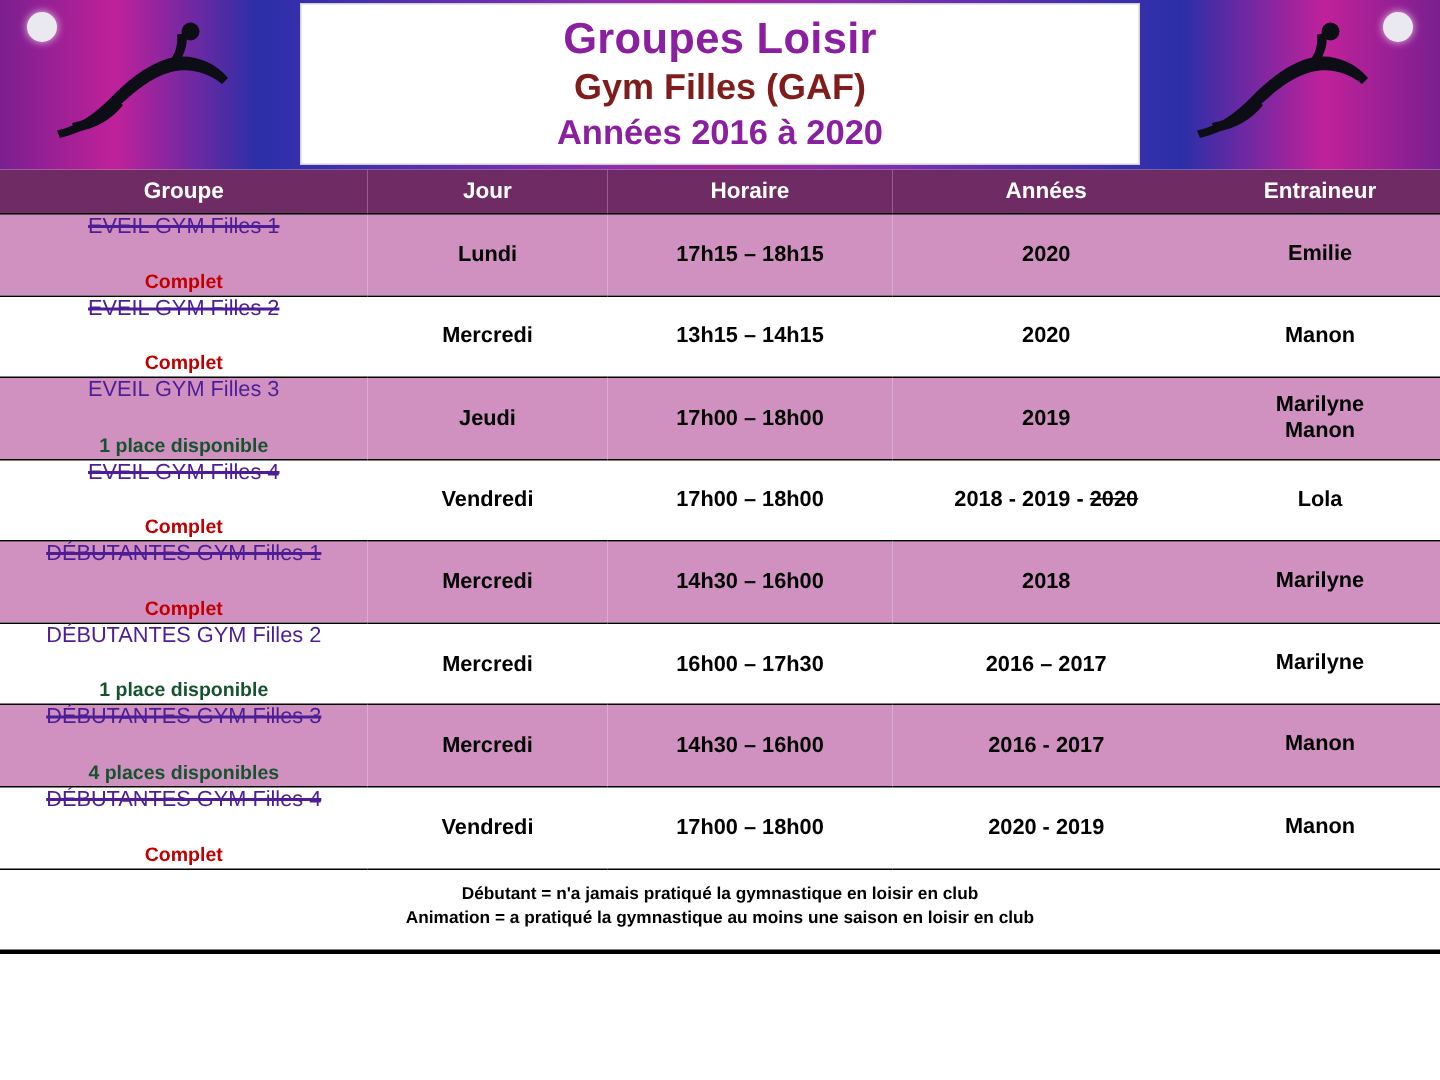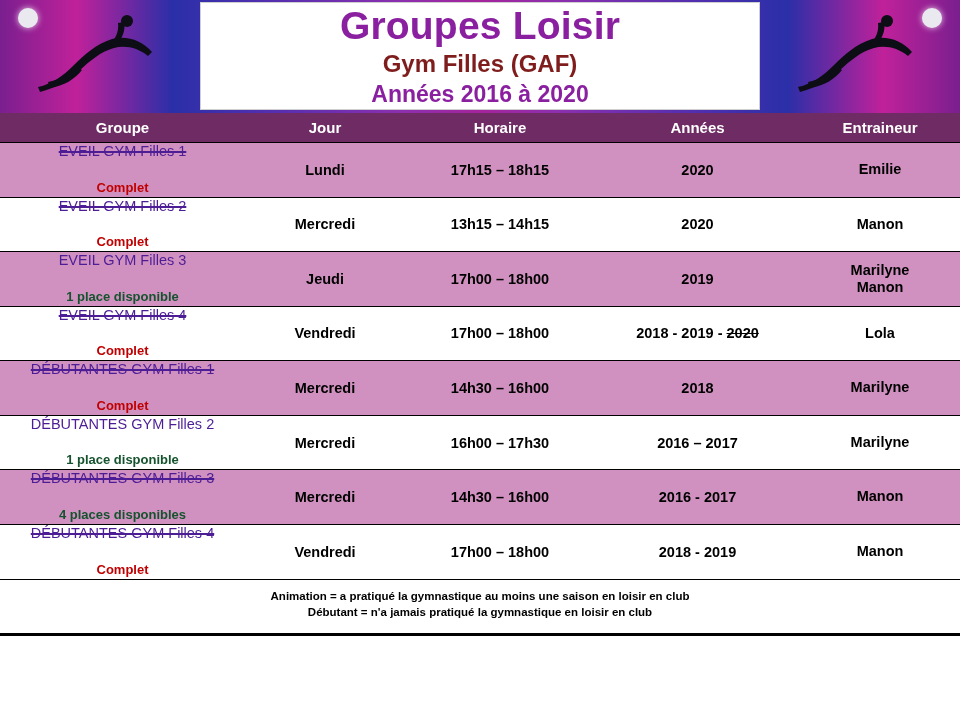--- a/index.html
+++ b/index.html
@@ -70,21 +70,21 @@
     background: #ffffff;
     border: 1px solid #cfcfcf;
     box-sizing: border-box;
     display: flex;
     flex-direction: column;
     align-items: center;
     justify-content: center;
     padding-top: 2px;
   }
   .title-main {
-    font-size: 39px;
+    font-size: 29px;
     font-weight: bold;
     color: #8a1fa0;
     line-height: 1.05;
     letter-spacing: .2px;
   }
   .title-sub {
     font-size: 24px;
     font-weight: bold;
     color: #7f1d1d;
     line-height: 1.2;
@@ -318,27 +318,27 @@
             <span class="coach-line">Manon</span>
           </td>
         </tr>
         <tr class="plain">
           <td>
             <span class="grp-name struck">DÉBUTANTES GYM Filles 4</span>
             <span class="grp-status status-complet">Complet</span>
           </td>
           <td>Vendredi</td>
           <td>17h00 – 18h00</td>
-          <td><span>2018 - 2019</span></td>
+          <td><span>2020 - 2019</span></td>
           <td>
             <span class="coach-line">Manon</span>
           </td>
         </tr>
       </tbody>
   </table>
 
   <div class="footnotes">
+    <div class="footnote">Débutant = n'a jamais pratiqué la gymnastique  en loisir en club</div>
     <div class="footnote">Animation = a pratiqué la gymnastique au moins une saison en loisir en club</div>
-    <div class="footnote">Débutant = n'a jamais pratiqué la gymnastique  en loisir en club</div>
   </div>
 
   <div class="tail"></div>
 </div>
 
 </body></html>

